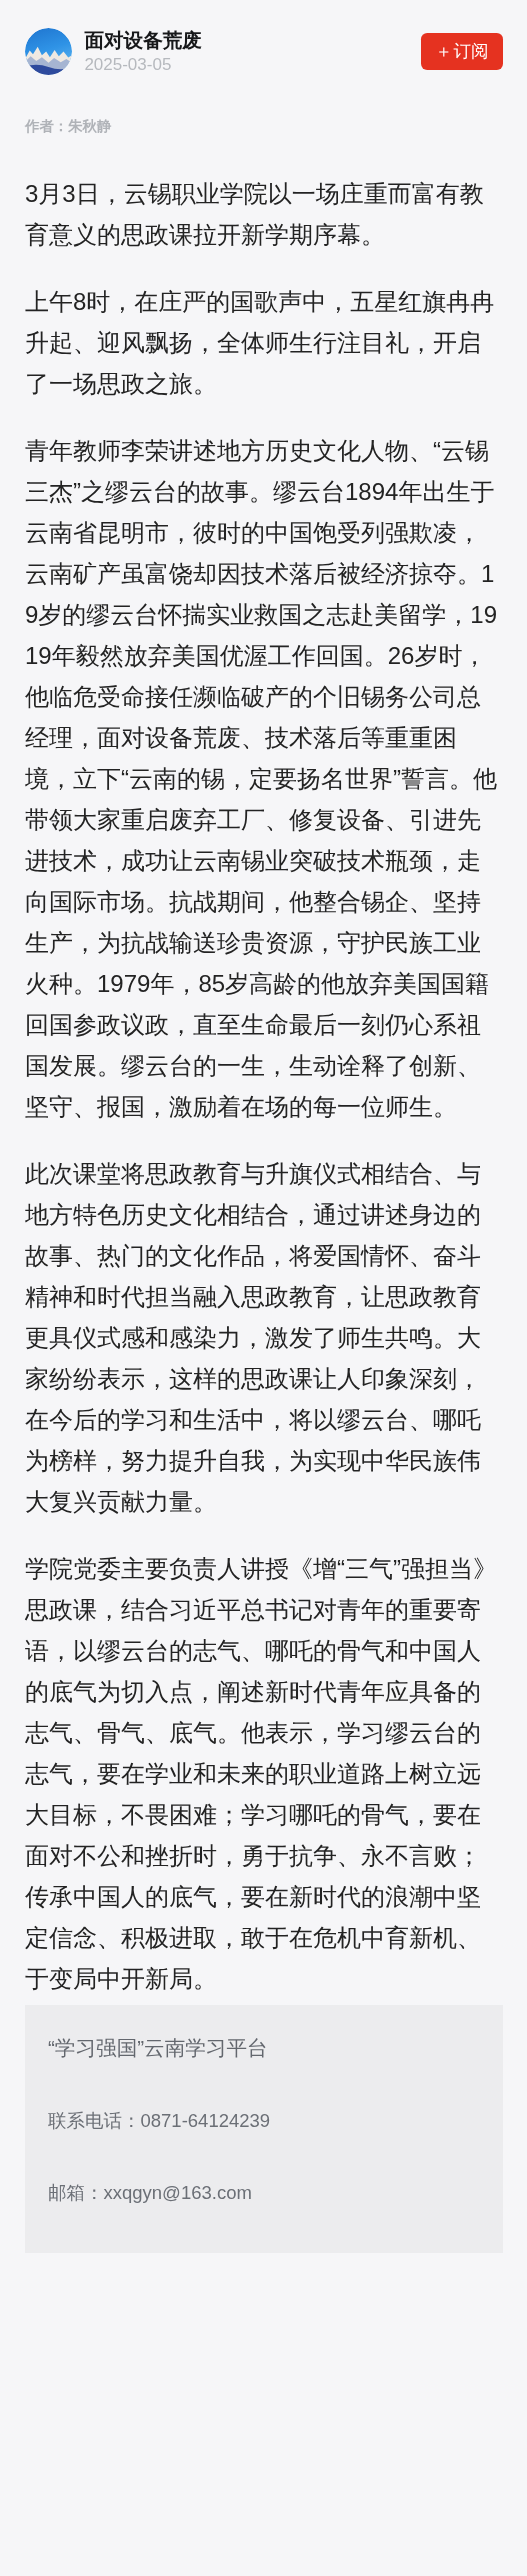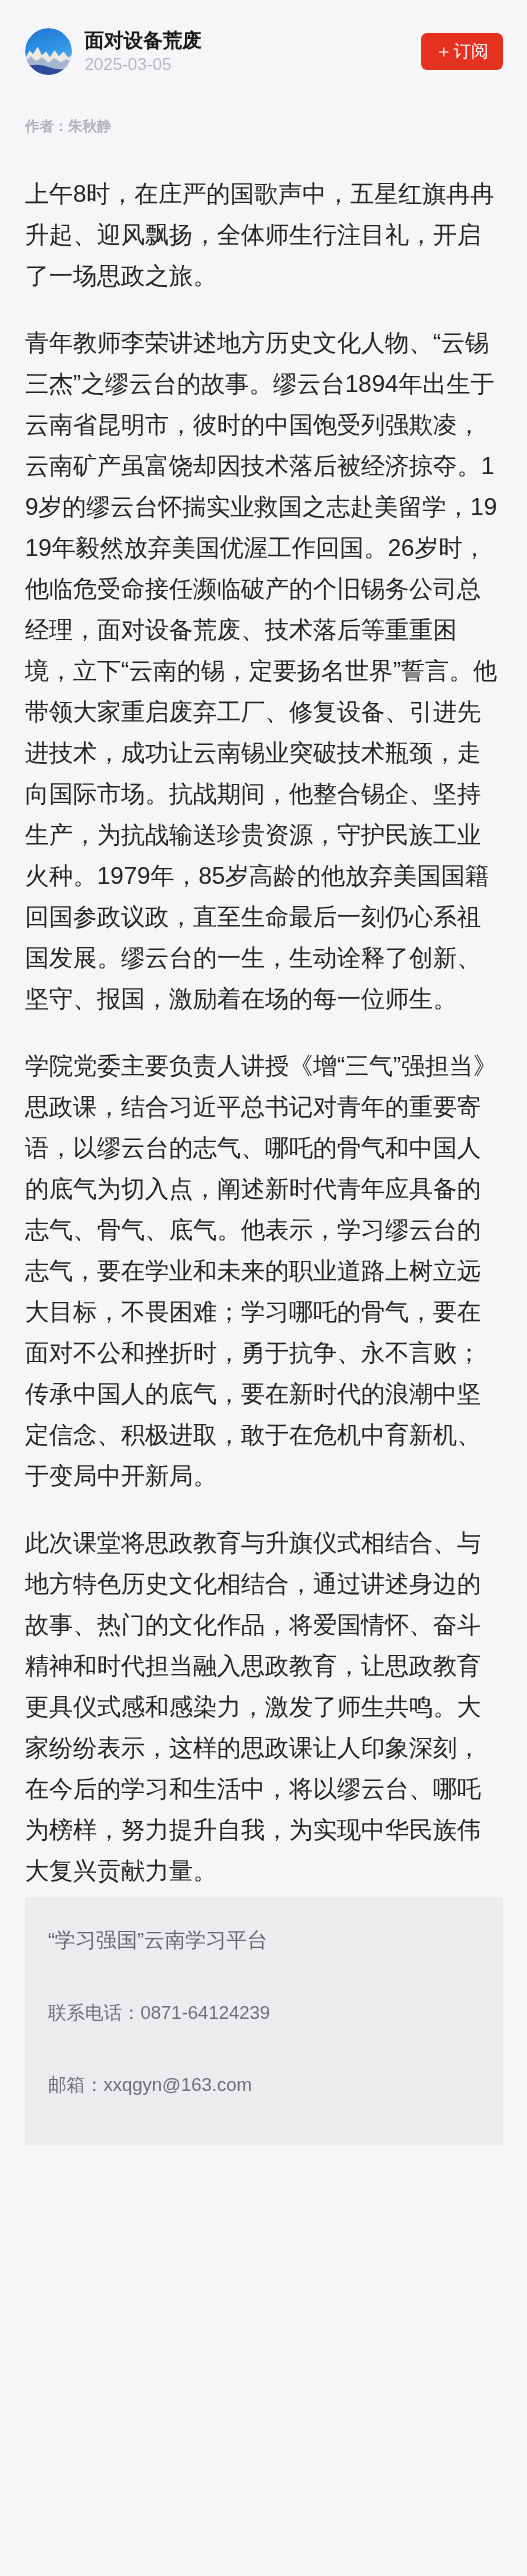--- a/index.html
+++ b/index.html
@@ -140,24 +140,25 @@
     </div>
     <button class="subscribe-btn">
       <span class="plus">＋</span>
         <span>订阅</span>
     </button>
   </div>
 
   <div class="author-line">作者：朱秋静</div>
 
   <div class="article">
+      <p>3月3日，云锡职业学院以一场庄重而富有教育意义的思政课拉开新学期序幕。</p>
       <p>上午8时，在庄严的国歌声中，五星红旗冉冉升起、迎风飘扬，全体师生行注目礼，开启了一场思政之旅。</p>
       <p>青年教师李荣讲述地方历史文化人物、“云锡三杰”之缪云台的故事。缪云台1894年出生于云南省昆明市，彼时的中国饱受列强欺凌，云南矿产虽富饶却因技术落后被经济掠夺。19岁的缪云台怀揣实业救国之志赴美留学，1919年毅然放弃美国优渥工作回国。26岁时，他临危受命接任濒临破产的个旧锡务公司总经理，面对设备荒废、技术落后等重重困境，立下“云南的锡，定要扬名世界”誓言。他带领大家重启废弃工厂、修复设备、引进先进技术，成功让云南锡业突破技术瓶颈，走向国际市场。抗战期间，他整合锡企、坚持生产，为抗战输送珍贵资源，守护民族工业火种。1979年，85岁高龄的他放弃美国国籍回国参政议政，直至生命最后一刻仍心系祖国发展。缪云台的一生，生动诠释了创新、坚守、报国，激励着在场的每一位师生。</p>
+      <p>此次课堂将思政教育与升旗仪式相结合、与地方特色历史文化相结合，通过讲述身边的故事、热门的文化作品，将爱国情怀、奋斗精神和时代担当融入思政教育，让思政教育更具仪式感和感染力，激发了师生共鸣。大家纷纷表示，这样的思政课让人印象深刻，在今后的学习和生活中，将以缪云台、哪吒为榜样，努力提升自我，为实现中华民族伟大复兴贡献力量。</p>
       <p>学院党委主要负责人讲授《增“三气”强担当》思政课，结合习近平总书记对青年的重要寄语，以缪云台的志气、哪吒的骨气和中国人的底气为切入点，阐述新时代青年应具备的志气、骨气、底气。他表示，学习缪云台的志气，要在学业和未来的职业道路上树立远大目标，不畏困难；学习哪吒的骨气，要在面对不公和挫折时，勇于抗争、永不言败；传承中国人的底气，要在新时代的浪潮中坚定信念、积极进取，敢于在危机中育新机、于变局中开新局。</p>
-      <p>此次课堂将思政教育与升旗仪式相结合、与地方特色历史文化相结合，通过讲述身边的故事、热门的文化作品，将爱国情怀、奋斗精神和时代担当融入思政教育，让思政教育更具仪式感和感染力，激发了师生共鸣。大家纷纷表示，这样的思政课让人印象深刻，在今后的学习和生活中，将以缪云台、哪吒为榜样，努力提升自我，为实现中华民族伟大复兴贡献力量。</p>
     </div>
 
   <div class="footer-card">
     <div class="fc-title">“学习强国”云南学习平台</div>
     <div class="fc-line">联系电话：0871-64124239</div>
     <div class="fc-line">邮箱：xxqgyn@163.com</div>
   </div>
 
 </div>
 

